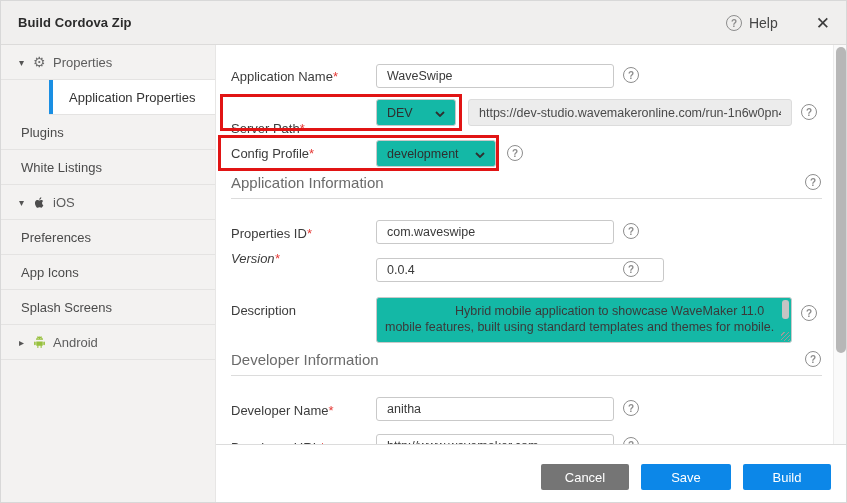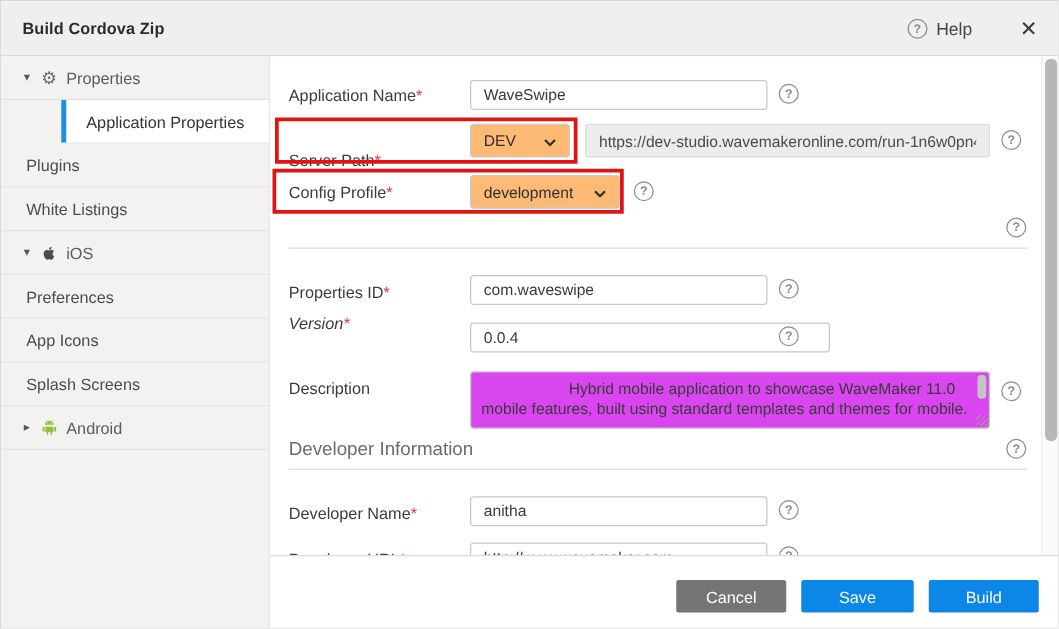--- a/index.html
+++ b/index.html
@@ -33,28 +33,28 @@
   .nav-row.selected { background: #ffffff; color: #333; margin-left: 48px; }
   .nav-row.selected::before { content: ""; position: absolute; left: 0; top: 0; bottom: 0; width: 4px; background: #1a8fe3; }
 
   
   .content { position: absolute; left: 215px; top: 44px; width: 632px; height: 459px; background: #fff; }
   .flabel { position: absolute; font-size: 13px; color: #3c3c3c; white-space: nowrap; }
   .req { color: #e53935; }
   .tinput { position: absolute; height: 24px; border: 1px solid #c9c9c9; border-radius: 3px;
     font-family: "Liberation Sans", sans-serif; font-size: 12.5px; color: #3a3a3a; padding: 0 10px; background: #fff; outline: none; }
   .tinput.disabled { background: #ececec; border-color: #dcdcdc; color: #4a4a4a; }
-  .fselect { position: absolute; height: 27px; border: 1px solid #c9c9c9; border-radius: 3px; background: #fdba74;
+  .fselect { position: absolute; height: 27px; border: 1px solid #c9c9c9; border-radius: 3px; background: #14b8a6;
     display: flex; align-items: center; justify-content: space-between; padding: 0 10px; font-size: 12.5px; color: #2f2f2f; cursor: pointer; }
   .sect-title { position: absolute; font-size: 15px; color: #6b6b6b; }
   .sect-rule { position: absolute; height: 0; border-top: 1px solid #dcdcdc; }
   .redbox { position: absolute; border: 3px solid #e11414; pointer-events: none; z-index: 3; }
   .q-abs { position: absolute; }
 
-  .desc-box { position: absolute; border: 1px solid #c9c9c9; border-radius: 3px; background: #d946ef;
+  .desc-box { position: absolute; border: 1px solid #c9c9c9; border-radius: 3px; background: #14b8a6;
     font-size: 12.5px; color: #3a3a3a; line-height: 16px; padding: 5px 16px 4px 8px; overflow: hidden; cursor: text; }
   .desc-box .desc-text { display: block; text-indent: 70px; }
   .desc-scrollthumb { position: absolute; right: 2px; top: 2px; width: 7px; height: 19px; background: #c4c4c4; border-radius: 3px; }
   .desc-grip { position: absolute; right: 1px; bottom: 1px; width: 9px; height: 9px;
     background: repeating-linear-gradient(135deg, transparent 0 2px, #9a9a9a 2px 3px); }
 
   
   .footer { position: absolute; left: 0; top: 399px; width: 632px; height: 76px;
     background: #fff; border-top: 1px solid #dcdcdc; z-index: 6; }
   .btn { position: absolute; top: 19px; height: 26px; border: none; border-radius: 2px;
@@ -157,20 +157,21 @@
       <span>Config Profile</span><span class="req">*</span>
     </div>
     <div class="fselect" style="left:160px; top:95px; width:120px;">
       <span>development</span>
       <span><svg width="10" height="6" viewBox="0 0 10 6">
             <path d="M1 1l4 4 4-4" stroke="#2f2f2f" stroke-width="1.8" fill="none"></path>
           </svg></span>
     </div>
     <span class="qmark q-abs" style="left:291px; top:100px;">?</span>
 
+    <div class="sect-title" style="left:15px; top:129px;">Application Information</div>
     <span class="qmark q-abs" style="left:589px; top:129px;">?</span>
     <div class="sect-rule" style="left:15px; top:153px; width:591px;"></div>
 
     <div class="flabel" style="left:15px; top:181px;">
       <span>Properties ID</span><span class="req">*</span>
     </div>
     <input class="tinput" style="left: 160px; top: 175px; width: 238px;" value="com.waveswipe">
     <span class="qmark q-abs" style="left:407px; top:178px;">?</span>
 
     <div class="flabel" style="left:15px; top:206px;font-style:italic;">

